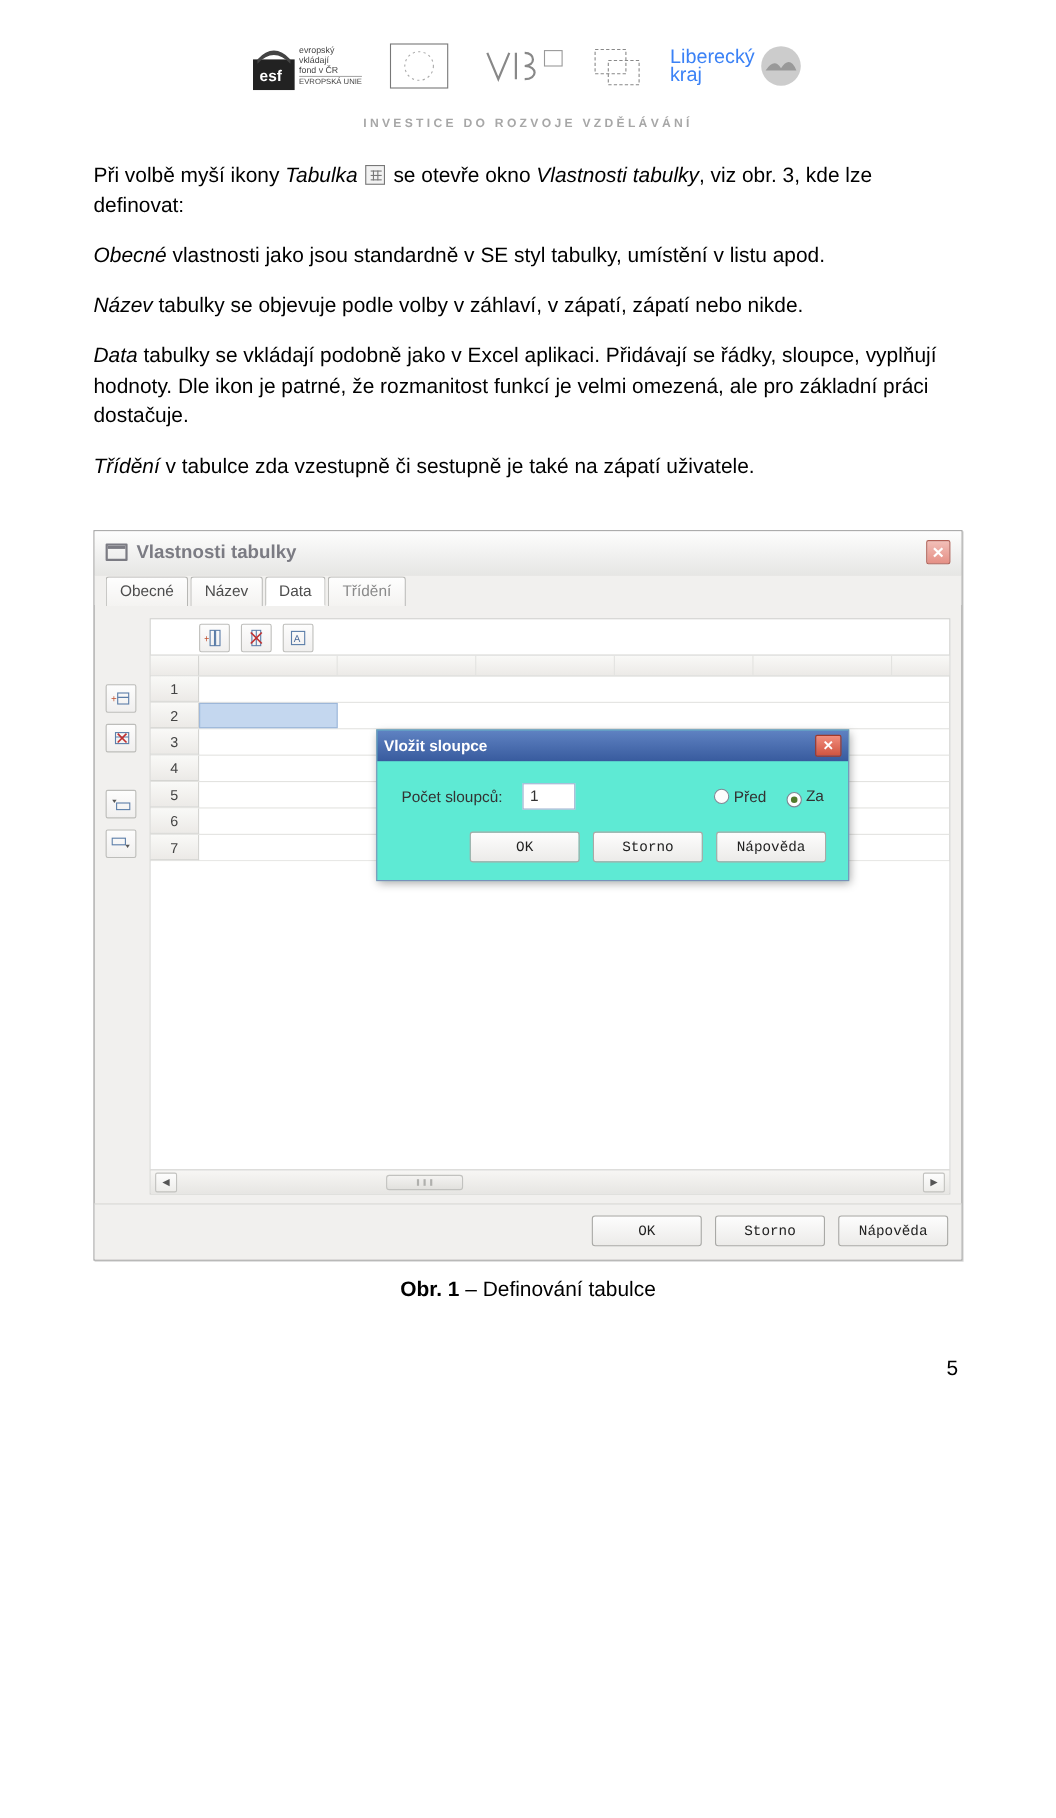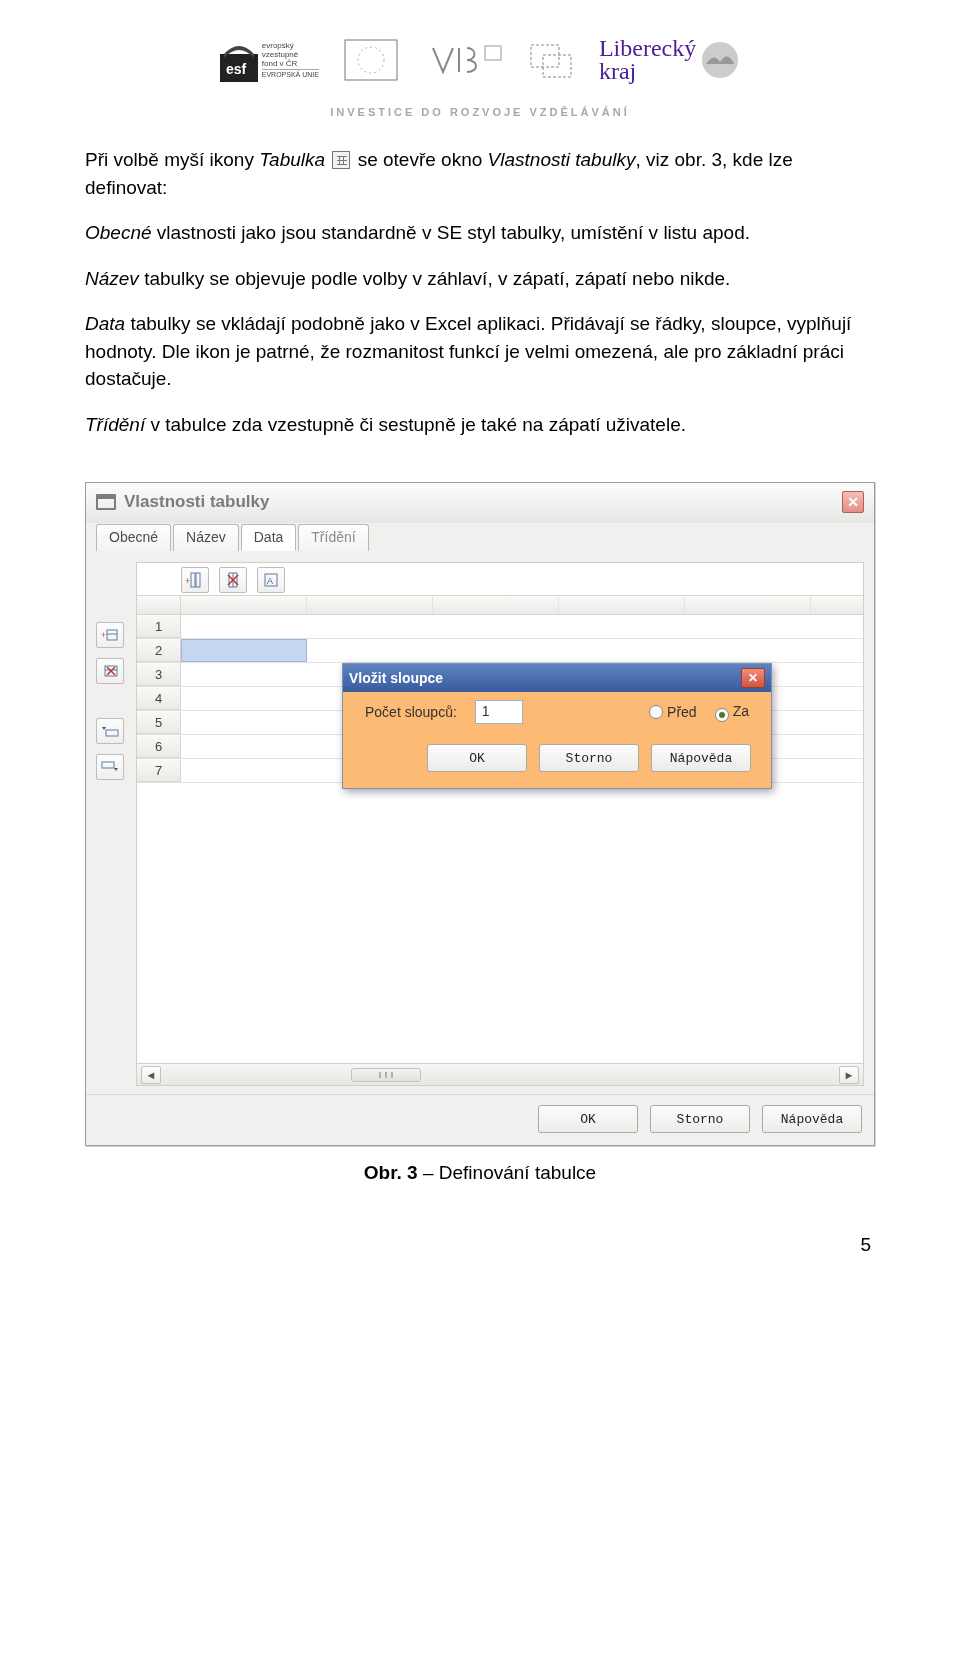--- a/index.html
+++ b/index.html
@@ -191,42 +191,42 @@
     height:280px;
     background:#fff;
   }
 
   
   .inner-dialog {
     position:absolute;
     left:205px; top:100px;
     width:430px;
     border:1px solid #7a91b9;
-    background:#fdba74;
+    background:#5eead4;
     box-shadow:2px 3px 8px rgba(0,0,0,0.35);
   }
   .inner-dialog .title {
     background: linear-gradient(#5f82c2,#385b9e);
     color:#fff;
     font-weight:bold;
     font-size:14px;
     padding:4px 6px;
     display:flex; align-items:center;
   }
   .inner-dialog .title .close {
     width:24px; height:20px;
     background:linear-gradient(#f18d7d,#d05440);
     border:1px solid #a13a2a;
     border-radius:2px;
     color:#fff; font-weight:bold; font-size:12px;
     display:flex; align-items:center; justify-content:center;
     margin-left:auto;
   }
   .inner-body {
-    padding:8px 22px 20px;
+    padding:20px 22px 20px;
     font-size:14px;
     color:#333;
     display:flex; align-items:center; gap:18px;
   }
   .num-input {
     width:48px; height:24px;
     border:1px solid #9bb0d0;
     background:#fff;
     padding:2px 6px;
     font-size:14px;
@@ -321,21 +321,21 @@
 
 <div class="logo-band">
   <div class="logo">
     <svg width="38" height="44" viewBox="0 0 38 44">
       <rect x="0" y="16" width="38" height="28" fill="#222"></rect>
       <path d="M4 20 Q19 4 34 20 L34 16 Q19 0 4 16 Z" fill="#444"></path>
       <text x="6" y="36" fill="#fff" font-size="14" font-weight="bold" font-family="Arial">esf</text>
     </svg>
     <div style="font-size:8px;line-height:1.15;color:#444">
       <div>evropský</div>
-      <div>vzestupně</div>
+      <div>vkládají</div>
       <div style="border-bottom:1px solid #aaa;padding-bottom:1px">fond v ČR</div>
       <div style="font-size:7px;margin-top:1px">EVROPSKÁ UNIE</div>
     </div>
   </div>
   <div class="logo">
     <svg width="56" height="44">
         <rect x="2" y="2" width="52" height="40" fill="none" stroke="#777"></rect>
         <circle cx="28" cy="22" r="13" fill="none" stroke="#aaa" stroke-dasharray="2 3"></circle>
       </svg>
   </div>
@@ -345,21 +345,21 @@
       <rect x="62" y="8" width="16" height="14" fill="none" stroke="#999"></rect>
     </svg>
   </div>
   <div class="logo">
     <svg width="48" height="42">
         <rect x="4" y="6" width="28" height="22" fill="none" stroke="#888" stroke-dasharray="3 2"></rect>
         <rect x="16" y="16" width="28" height="22" fill="none" stroke="#888" stroke-dasharray="3 2"></rect>
       </svg>
   </div>
   <div class="logo">
-    <div style="font-family:Liberation Serif, serif;font-size:24px;line-height:0.95;color:#4c1d95">
+    <div style="font-family:Liberation Sans, sans-serif;font-size:18px;line-height:0.95;color:#3b82f6">
       <div>Liberecký</div>
       <div style="padding-right:10px">kraj</div>
     </div>
     <svg width="40" height="40">
         <circle cx="20" cy="20" r="18" fill="#ccc"></circle>
         <path d="M6 24 Q14 12 20 22 Q28 10 34 24" fill="#999"></path>
       </svg>
   </div>
 </div>
 <div class="investice-line">INVESTICE DO ROZVOJE VZDĚLÁVÁNÍ</div>
@@ -549,16 +549,16 @@
   </div>
 
   <div class="dialog-btn-row">
     <div class="win-btn">OK</div>
     <div class="win-btn">Storno</div>
     <div class="win-btn">Nápověda</div>
   </div>
 </div>
 
 <p class="caption">
-  <b>Obr. 3</b><span> – Definování tabulce</span>
+  <b>Obr. 1</b><span> – Definování tabulce</span>
 </p>
 
 <p class="pagenum">5</p>
 
 </body></html>

